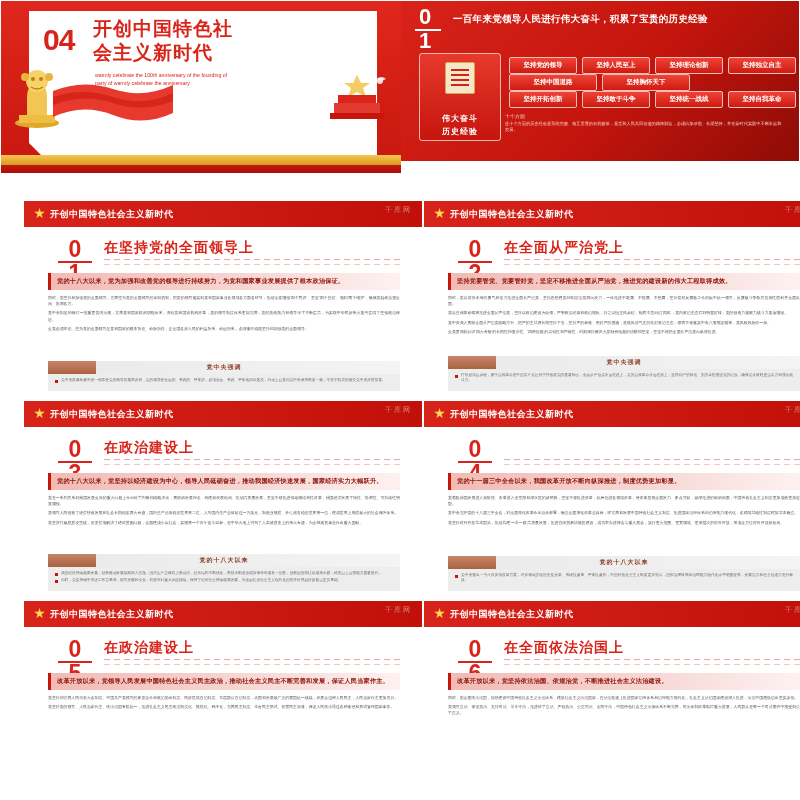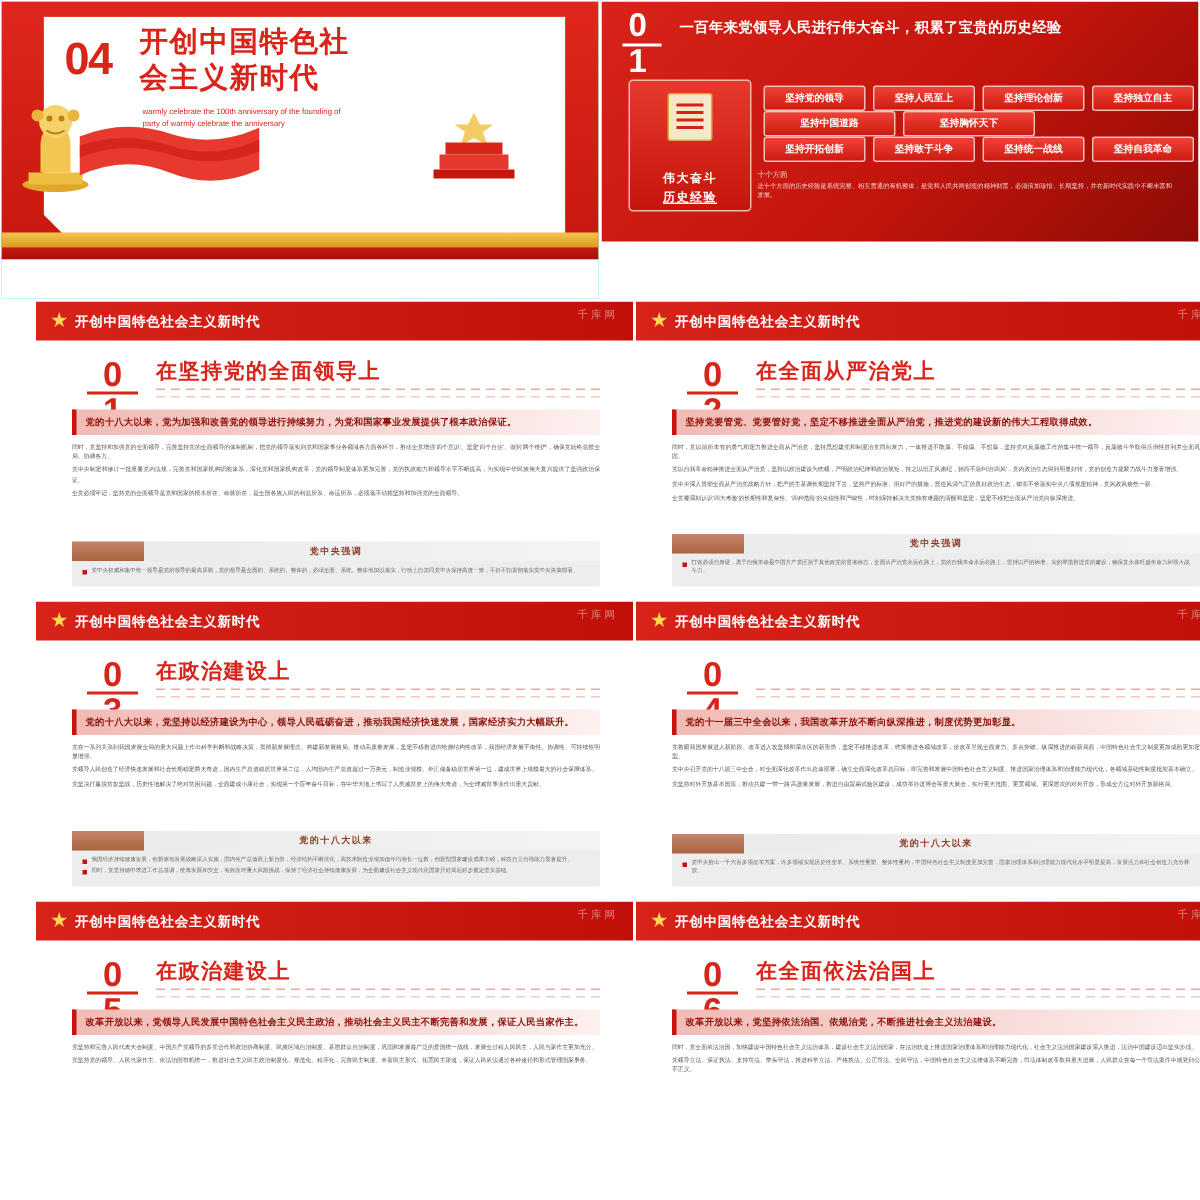--- a/index.html
+++ b/index.html
@@ -17,21 +17,21 @@
   }
   .slide{
     position:relative;
     width:398px;height:198px;
     margin:1px;
     overflow:hidden;
     background:#ffffff;
   }
 
   
-  .cover{background:#5eead4;}
+  .cover{background:#0f172a;padding-left:41px;}
   .cover .redband{
     position:absolute;left:0;top:0;width:100%;height:164px;
     background:linear-gradient(180deg,#e0271d 0%,#c8180f 100%);
   }
   .cover .white-card{
     position:absolute;left:28px;top:10px;width:348px;height:146px;
     background:#ffffff;
     clip-path:polygon(0 0,100% 0,100% 100%,14px 100%,0 calc(100% - 14px));
   }
   .cover .num04{
@@ -93,21 +93,21 @@
   }
   .s2 .leftbox .bookicon{
     width:28px;height:30px;background:#f6e7c9;border:1px solid #d9a84a;border-radius:2px;
     margin-top:8px;position:relative;
   }
   .s2 .leftbox .bookicon:before{
     content:"";position:absolute;left:5px;top:6px;width:18px;height:2px;background:#cf2318;
     box-shadow:0 5px 0 #cf2318,0 10px 0 #cf2318,0 15px 0 #cf2318;
   }
   .s2 .leftbox .t1{color:#fff;font-size:8px;font-weight:bold;margin-top:19px;letter-spacing:1px;text-align:right;}
-  .s2 .leftbox .t2{color:#fff;font-size:8px;font-weight:bold;margin-top:2px;letter-spacing:1px;text-decoration:underline;}
+  .s2 .leftbox .t2{color:#fff;font-size:8px;font-weight:bold;margin-top:2px;letter-spacing:1px;}
   .s2 .tagrow{position:absolute;display:flex;gap:5px;}
   .s2 .tag{
     background:linear-gradient(180deg,#ef4236,#cf1b11);
     border:1px solid #f3bdb8;border-radius:2px;
     color:#fff;font-size:6.5px;font-weight:bold;
     padding:3px 0;width:66px;text-align:center;
   }
   .s2 .tagwide{width:86px;}
   .s2 .smallnote{
     position:absolute;left:104px;top:120px;width:278px;

